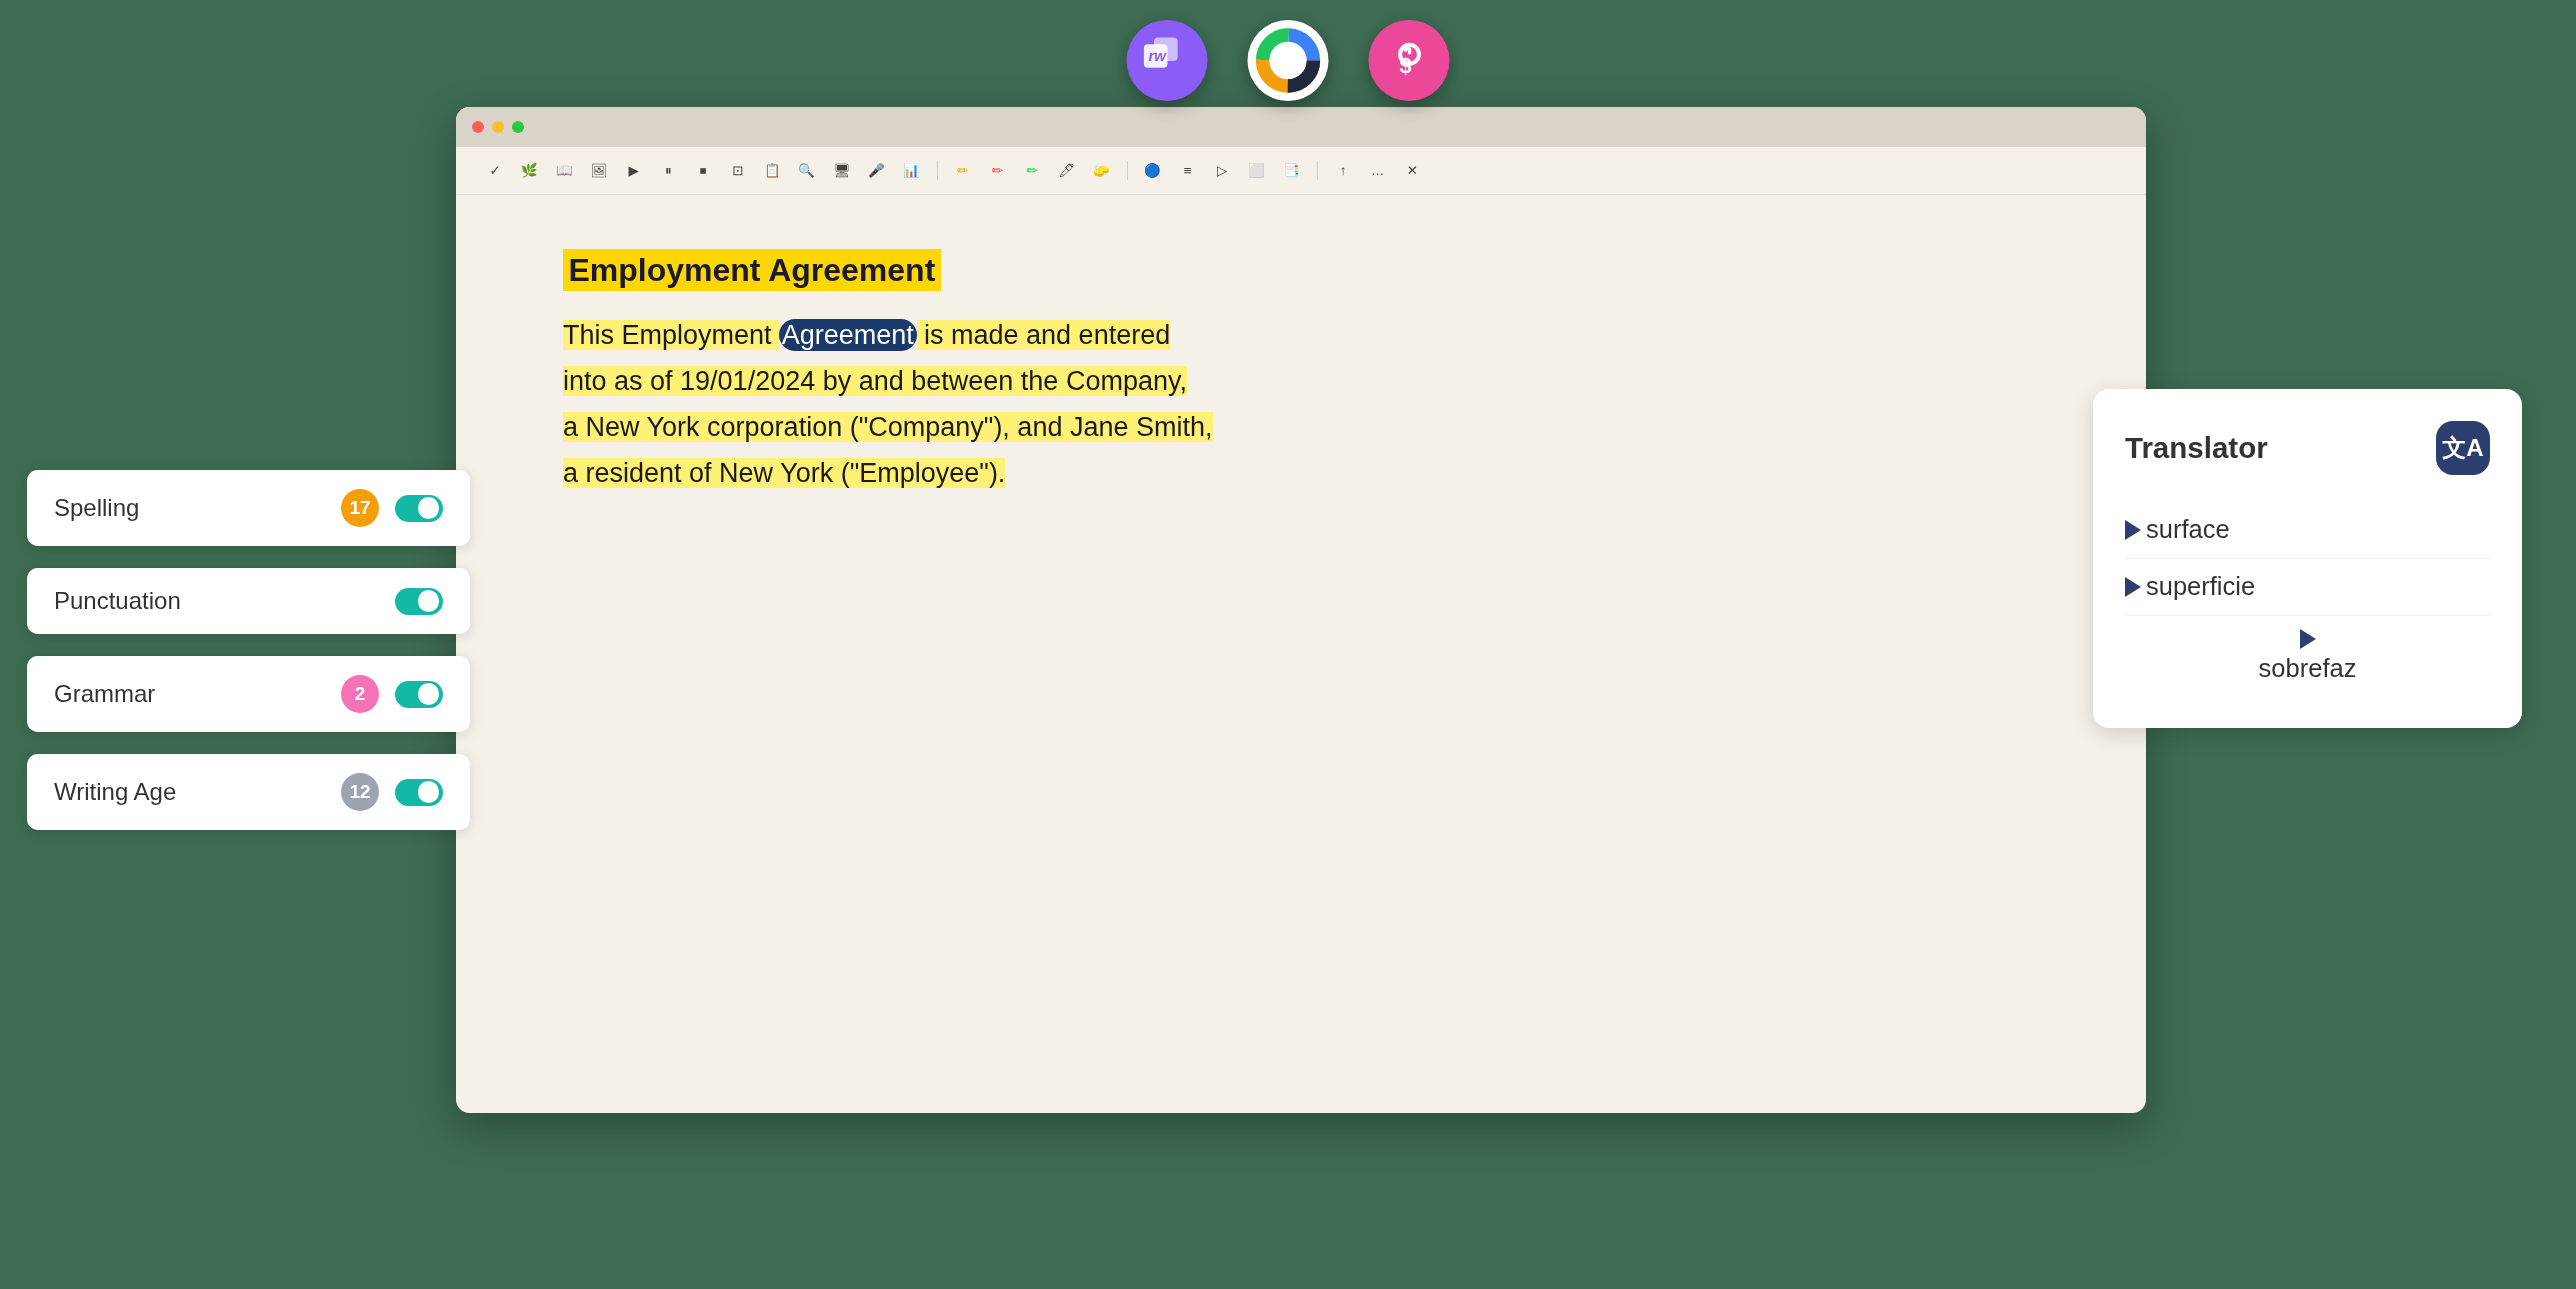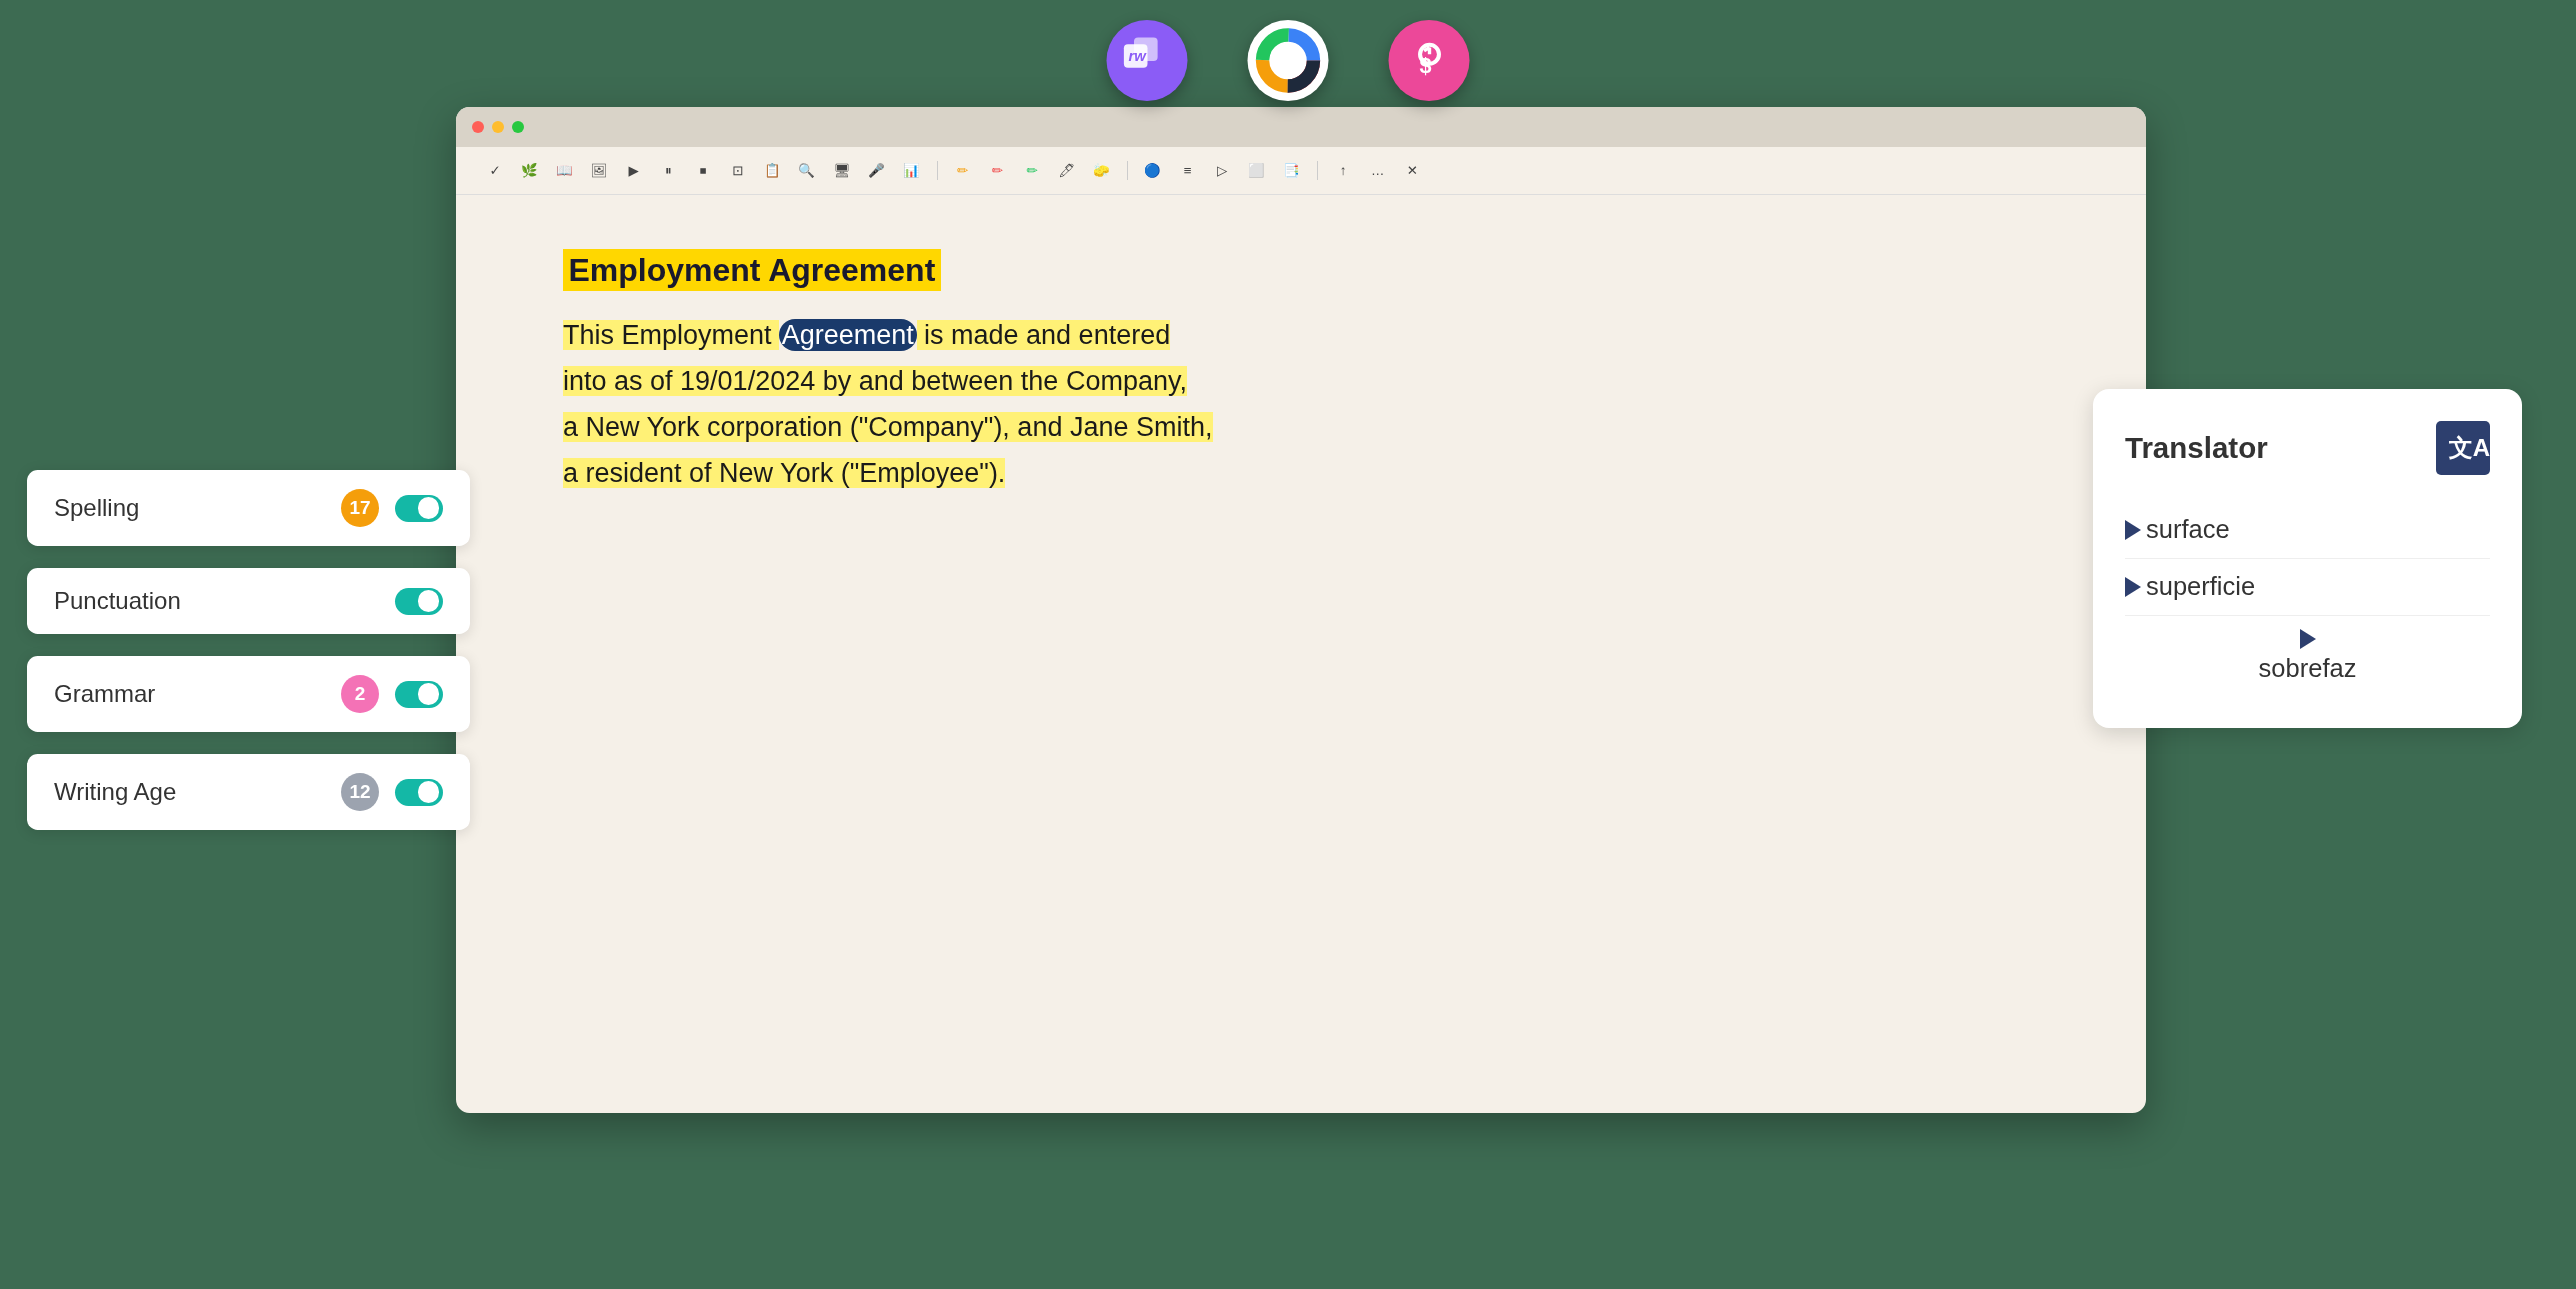--- a/index.html
+++ b/index.html
@@ -13,21 +13,21 @@
       position: relative;
     }
 
     
     .app-icons {
       position: absolute;
       top: 20px;
       left: 50%;
       transform: translateX(-50%);
       display: flex;
-      gap: 60px;
+      gap: 40px;
       align-items: center;
       z-index: 10;
       text-decoration: underline;
     }
 
     .app-icon {
       width: 81px;
       height: 81px;
       border-radius: 50%;
       display: flex;
@@ -242,24 +242,24 @@
       font-size: 29.5px;
       font-weight: 600;
       color: #333;
       flex: 1;
     }
 
     .translator-icon {
       width: 54px;
       height: 54px;
       background: #2d3f6e;
-      border-radius: 5px;
-      display: flex;
-      align-items: center;
-      justify-content: flex-end;
+      border-radius: 17px;
+      display: flex;
+      align-items: center;
+      justify-content: center;
       font-size: 27px;
       color: white;
       margin-left: 44px;
     }
 
     .translator-item {
       display: flex;
       align-items: center;
       gap: 5px;
       padding: 13.4px 0;

